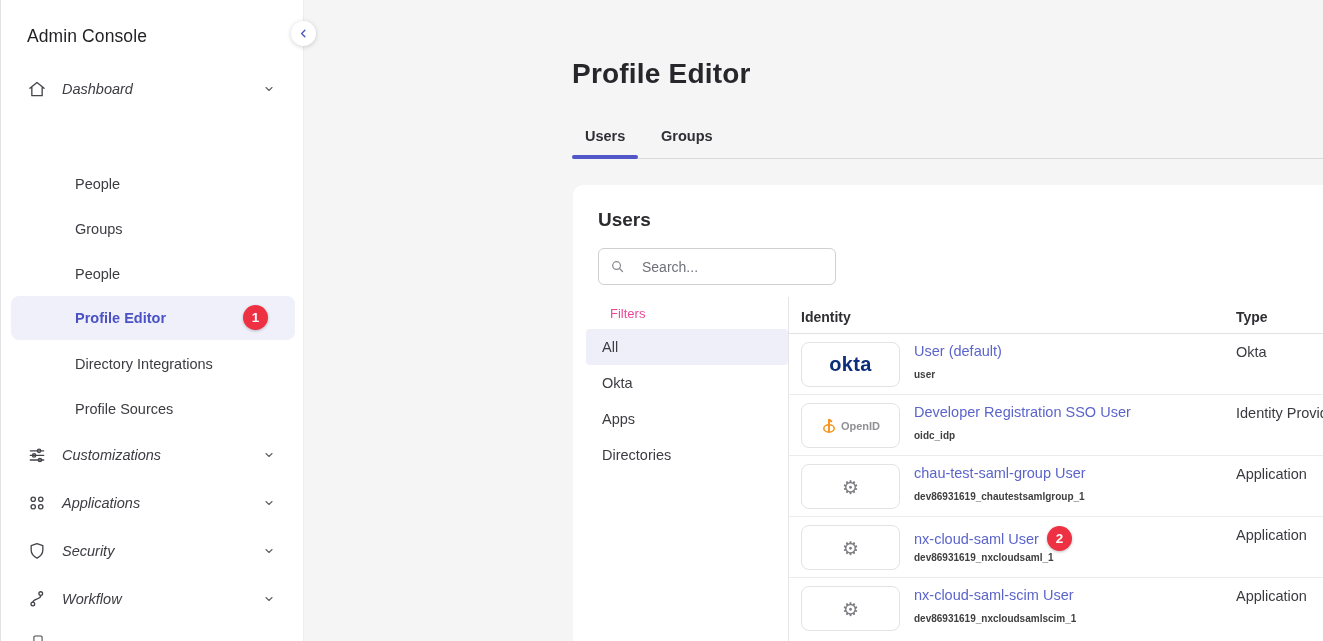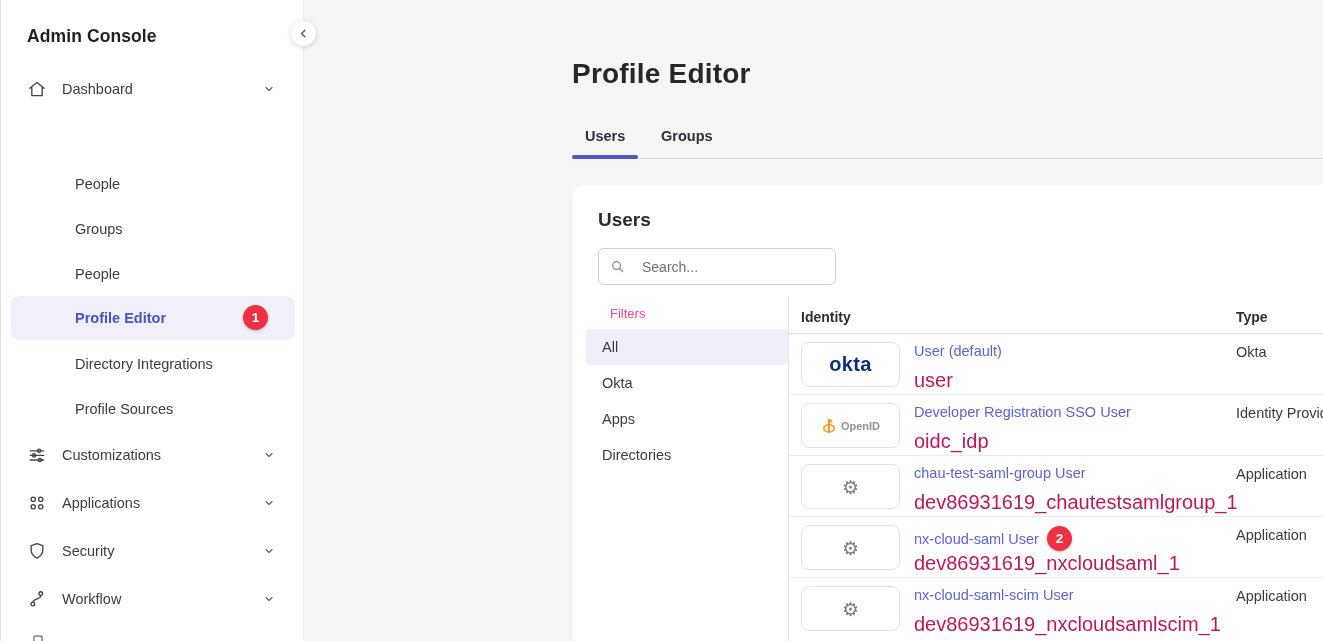--- a/index.html
+++ b/index.html
@@ -11,31 +11,31 @@
     border-left:1px solid #e3e3e6;
   }
 
   
   #sidebar {
     position:absolute; left:0; top:0; width:302px; height:641px;
     background:#ffffff; box-shadow:1px 0 0 #ededf0;
   }
   .app-title {
     position:absolute; left:26px; top:26px;
-    font-size:17.5px; font-weight:700; color:#1f1f24; letter-spacing:.1px;
+    font-size:17.5px; font-weight:400; color:#1f1f24; letter-spacing:.1px;
   }
   .collapse-btn {
     position:absolute; left:290px; top:21px; width:25px; height:25px;
     background:#fff; border-radius:50%; border:none; cursor:pointer;
     box-shadow:0 1px 5px rgba(0,0,0,.18);
     display:flex; align-items:center; justify-content:center; z-index:6;
   }
   .nav-row {
     position:absolute; left:0; width:302px; height:48px;
-    display:flex; align-items:center; padding-left:26px; cursor:pointer;
+    display:flex; align-items:center; padding-left:26px; cursor:pointer;font-style:italic;
   }
   .nav-icon { width:20px; height:20px; flex:0 0 20px; display:flex; align-items:center; justify-content:center; }
   .nav-label { margin-left:15px; font-size:14.5px; color:#3c3c42; }
   .nav-chevron { position:absolute; left:262px; top:50%; transform:translateY(-50%); display:flex; }
   .sub-row {
     position:absolute; left:0; width:302px; height:45px;
     display:flex; align-items:center; cursor:pointer;
   }
   .sub-label { margin-left:74px; font-size:14.5px; color:#3c3c42; }
   .sub-row.selected {
@@ -103,21 +103,21 @@
     display:flex; align-items:center; justify-content:center;
   }
   .okta-word { font-size:20px; font-weight:700; color:#0d2f7b; letter-spacing:.3px; }
   .openid-wrap { display:flex; align-items:center; gap:4px; }
   .openid-text { font-size:11px; font-weight:600; color:#8f8f94; }
   .gear-glyph { font-family:"DejaVu Sans", sans-serif; font-size:19px; color:#7c7c82; }
   .rname {
     position:absolute; left:341px; top:9px; display:inline-flex; align-items:center; gap:8px;
   }
   .rname a { font-size:14.5px; color:#5b64cb; text-decoration:none; cursor:pointer; }
-  .rid { position:absolute; left:341px; top:35px; font-size:20px; color:#be185d; }
+  .rid { position:absolute; left:341px; top:35px; font-size:10px; color:#404040;font-weight:bold; }
   .rtype { position:absolute; left:663px; top:10px; font-size:14.5px; color:#3a3a40; white-space:nowrap; }
 </style>
 </head>
 <body>
 
 <div id="stage">
 
   <div id="sidebar">
     <div class="app-title">Admin Console</div>
 

